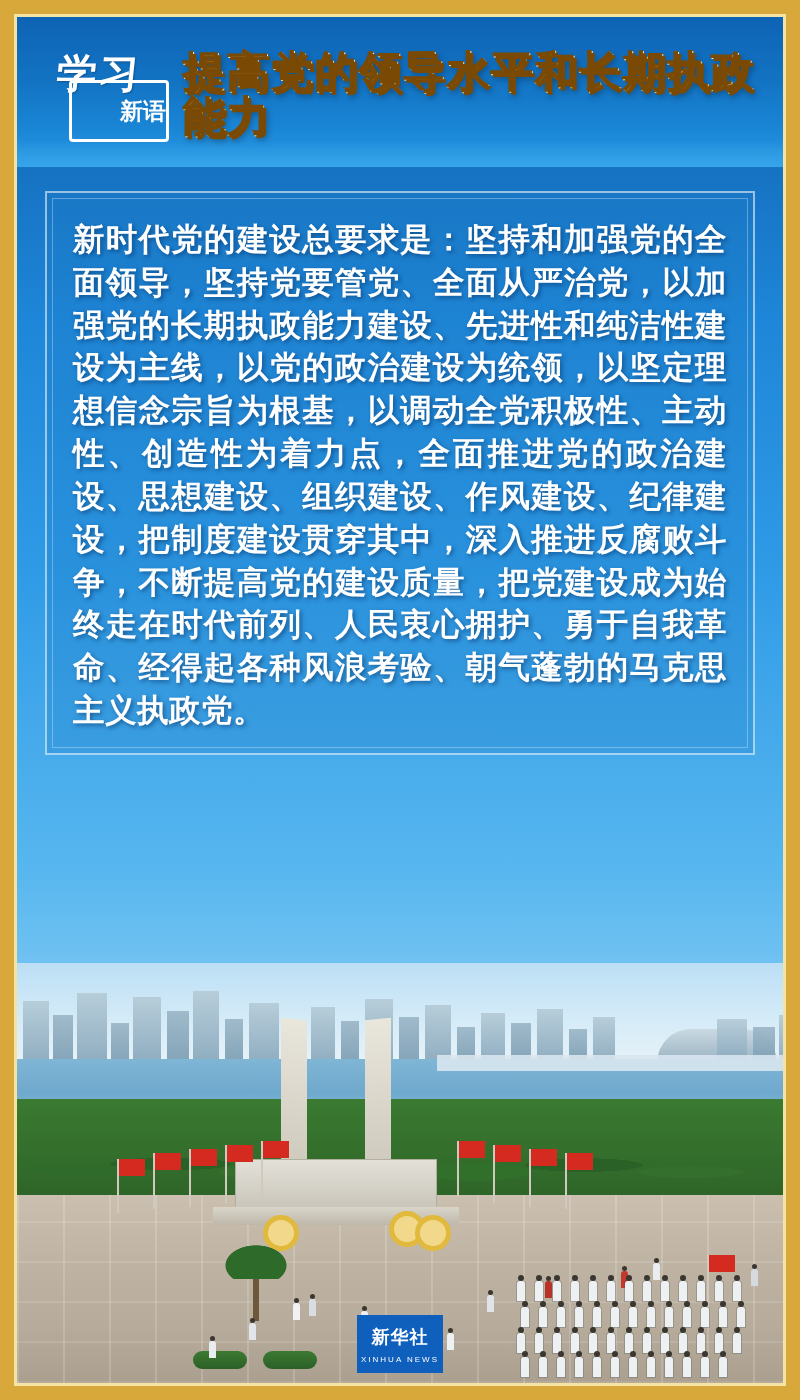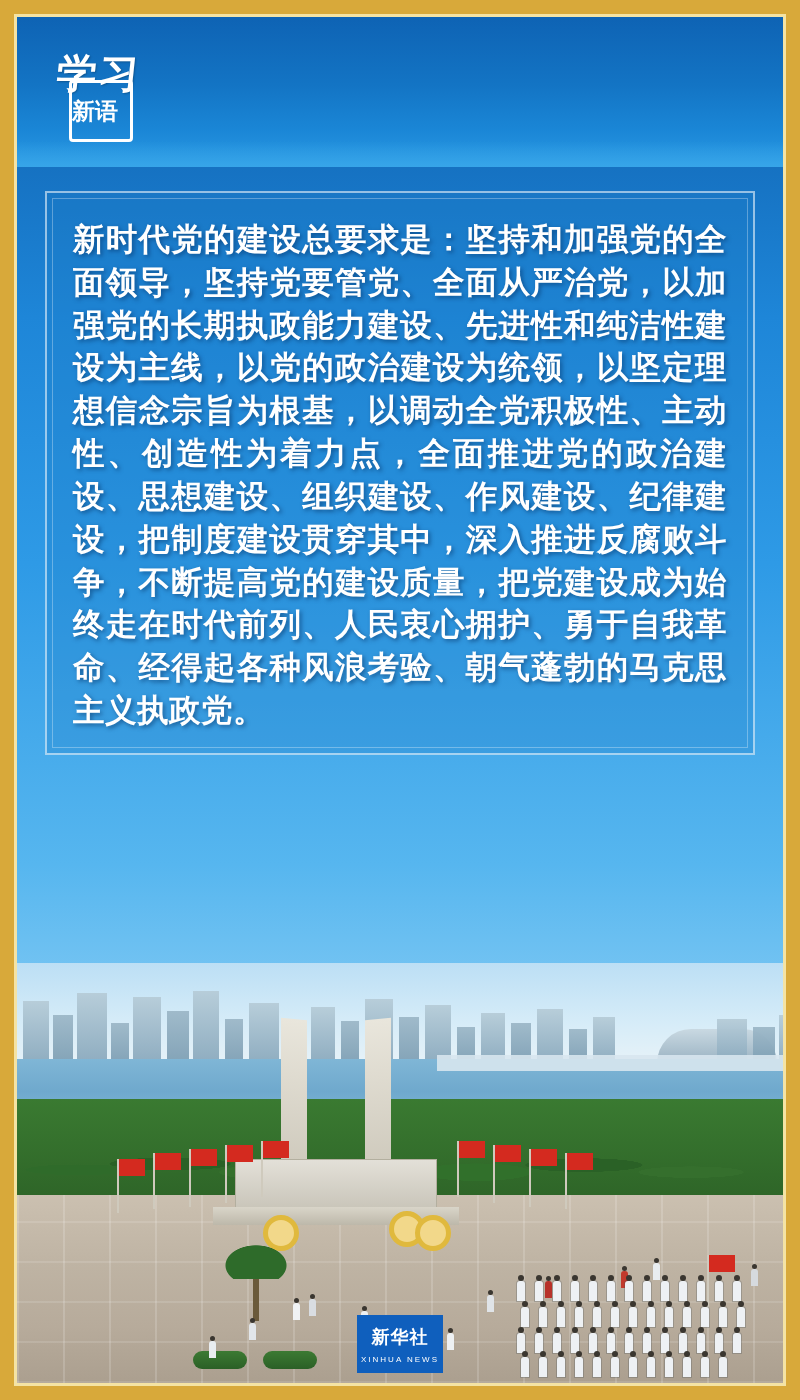--- a/index.html
+++ b/index.html
@@ -95,23 +95,24 @@
   .brand-box {
     position: absolute;
     left: 14px;
     top: 34px;
     width: 58px;
     height: 56px;
     border: 3px solid #ffffff;
     border-radius: 4px;
     display: flex;
     flex-direction: column;
-    align-items: flex-start;
+    align-items: flex-end;
     justify-content: center;
     line-height: 1;
+    padding-left: 36px;
   }
   .brand-box span {
     font-family: "Liberation Serif", serif;
     font-weight: bold;
     font-size: 23px;
     color: #ffffff;
   }
 
   .header-title {
     font-family: "Liberation Serif", serif;
@@ -446,20 +447,21 @@
 
   <div class="content">
 
     <div class="header">
       <div class="brand-seal">
         <div class="brand-xue">学习</div>
         <div class="brand-box">
           <span>新语</span>
         </div>
       </div>
+      <div class="header-title">提高党的领导水平和长期执政能力</div>
     </div>
 
     <div class="quote-wrap">
       <div class="quote-card">
         <div class="quote-body">新时代党的建设总要求是：坚持和加强党的全面领导，坚持党要管党、全面从严治党，以加强党的长期执政能力建设、先进性和纯洁性建设为主线，以党的政治建设为统领，以坚定理想信念宗旨为根基，以调动全党积极性、主动性、创造性为着力点，全面推进党的政治建设、思想建设、组织建设、作风建设、纪律建设，把制度建设贯穿其中，深入推进反腐败斗争，不断提高党的建设质量，把党建设成为始终走在时代前列、人民衷心拥护、勇于自我革命、经得起各种风浪考验、朝气蓬勃的马克思主义执政党。</div>
       </div>
     </div>
 
     <div class="photo">
       <div class="sky"></div>

